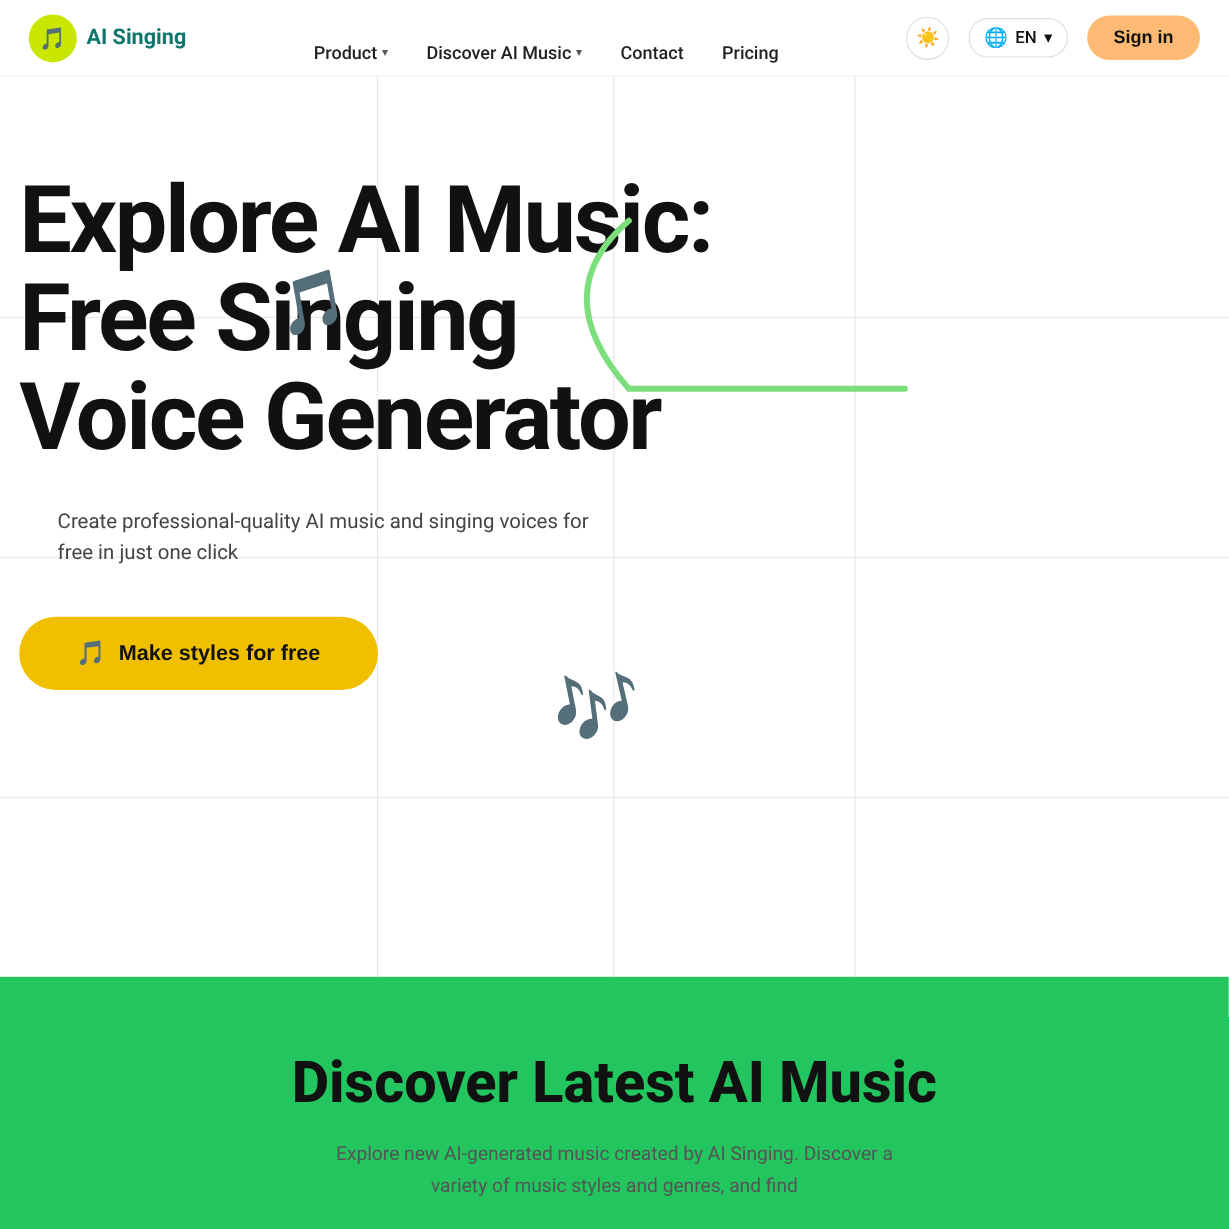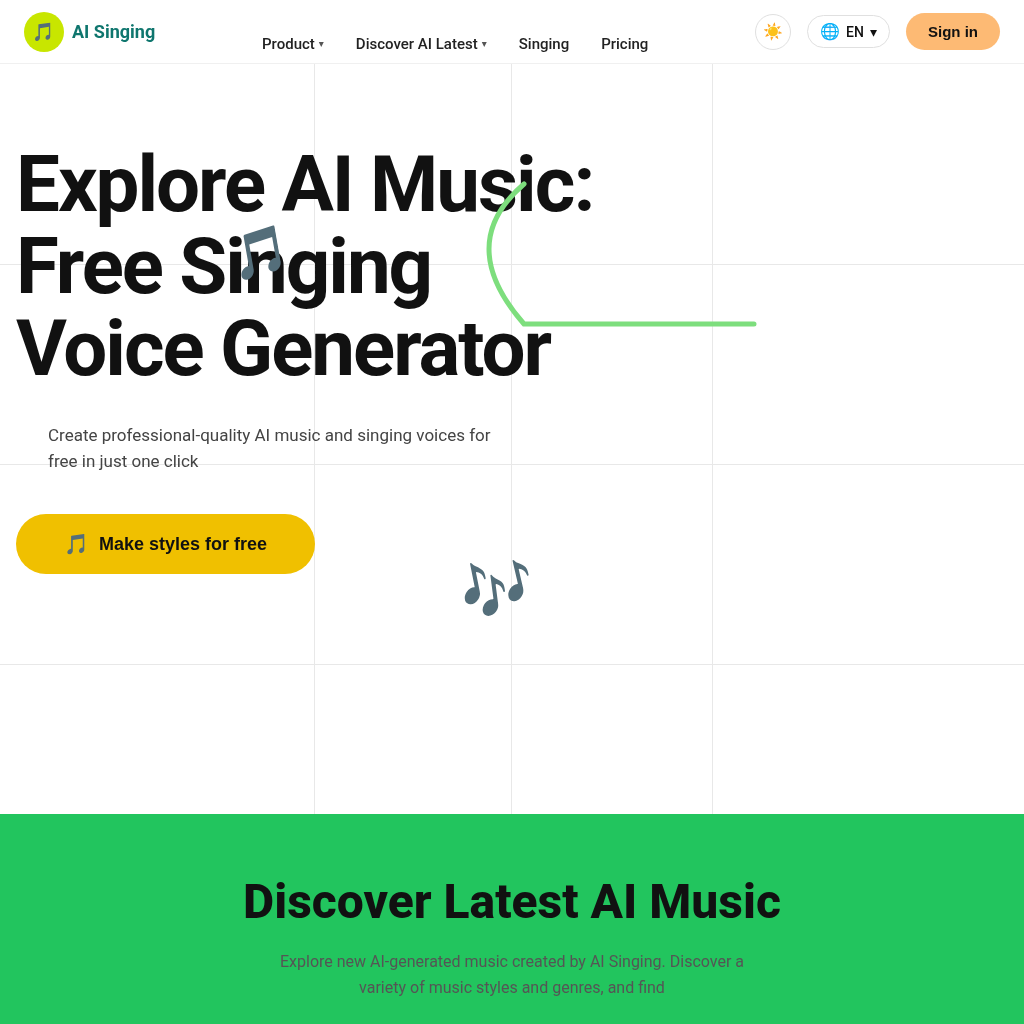--- a/index.html
+++ b/index.html
@@ -258,25 +258,25 @@
     </div>
     <span class="brand-name">AI Singing</span>
   </div>
 
   <div class="navbar-center">
     <div class="nav-item">
       <span>Product</span>
       <span class="chevron">▾</span>
     </div>
     <div class="nav-item">
-      <span>Discover AI Latest</span>
+      <span>Discover AI Music</span>
       <span class="chevron">▾</span>
     </div>
     <div class="nav-item">
-      <span>Singing</span>
+      <span>Contact</span>
     </div>
     <div class="nav-item">
       <span>Pricing</span>
     </div>
   </div>
 
   <div class="navbar-right">
     <div class="theme-toggle">
       <span>☀️</span>
     </div>

